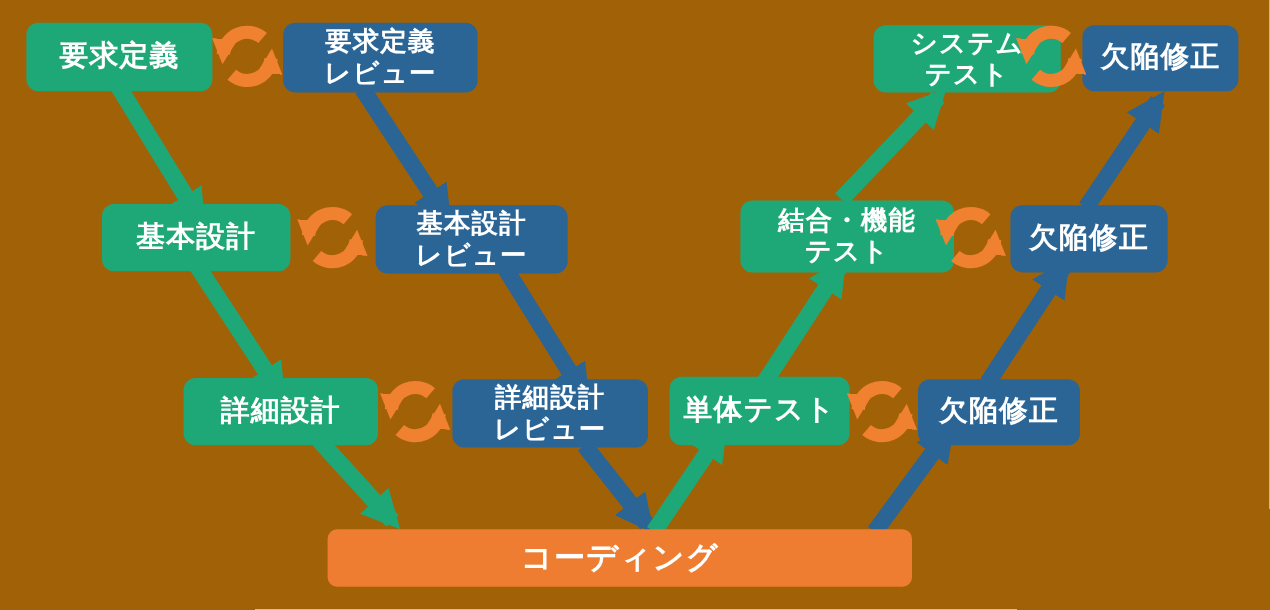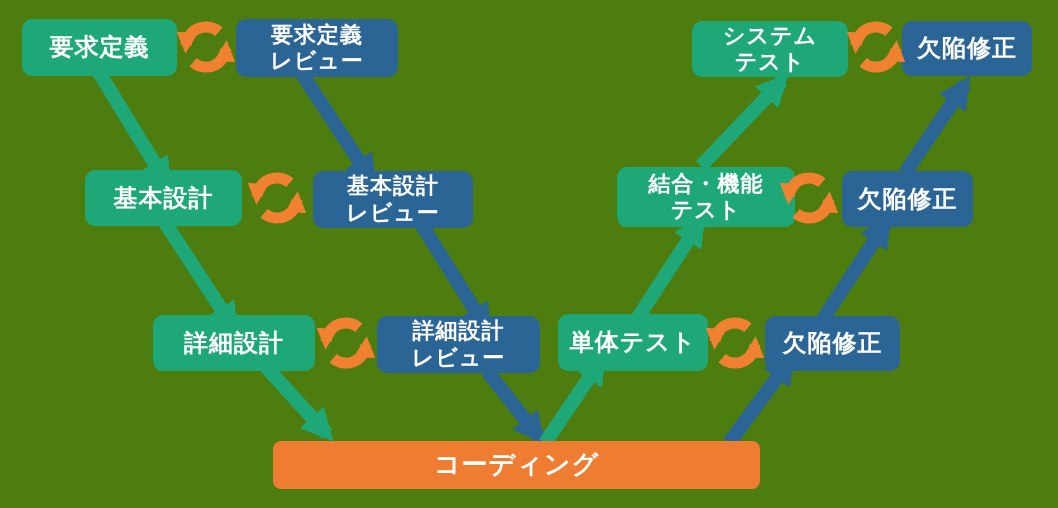--- a/index.html
+++ b/index.html
@@ -38,27 +38,27 @@
   #node-requirements-review{left:236px;top:19px;width:162px;height:58px;}
   #node-basic-design{left:85px;top:170px;width:157px;height:56px;}
   #node-basic-design-review{left:313px;top:171px;width:160px;height:57px;}
   #node-detailed-design{left:153px;top:315px;width:162px;height:56px;}
   #node-detailed-design-review{left:377px;top:316px;width:163px;height:57px;}
   #node-coding{left:273px;top:441px;width:487px;height:48px;border-radius:8px;}
   #node-unit-test{left:558px;top:314px;width:150px;height:57px;}
   #node-defect-fix-unit{left:765px;top:316px;width:135px;height:55px;}
   #node-integration-test{left:617px;top:167px;width:178px;height:60px;}
   #node-defect-fix-integration{left:842px;top:171px;width:131px;height:56px;}
-  #node-system-test{left:692px;top:21px;width:156px;height:56px;}
+  #node-system-test{left:728px;top:21px;width:156px;height:56px;}
   #node-defect-fix-system{left:902px;top:21px;width:130px;height:55px;}
 </style>
 </head>
 <body>
 
-<div class="stage" style="background: #4d7c0f;">
+<div class="stage" style="background: #a16207;">
 
   <svg class="layer" id="edges-layer">
   <defs>
     <marker id="head-green" viewBox="0 0 10 10" refX="7" refY="5" markerWidth="2.3" markerHeight="2.3" orient="auto" markerUnits="strokeWidth">
       <path d="M0,0 L10,5 L0,10 Z" fill="#1EA878"></path>
     </marker>
     <marker id="head-blue" viewBox="0 0 10 10" refX="7" refY="5" markerWidth="2.3" markerHeight="2.3" orient="auto" markerUnits="strokeWidth">
       <path d="M0,0 L10,5 L0,10 Z" fill="#2A6596"></path>
     </marker>
     <marker id="head-icon" viewBox="0 0 10 10" refX="6" refY="5" markerWidth="1.9" markerHeight="1.9" orient="auto" markerUnits="strokeWidth">

